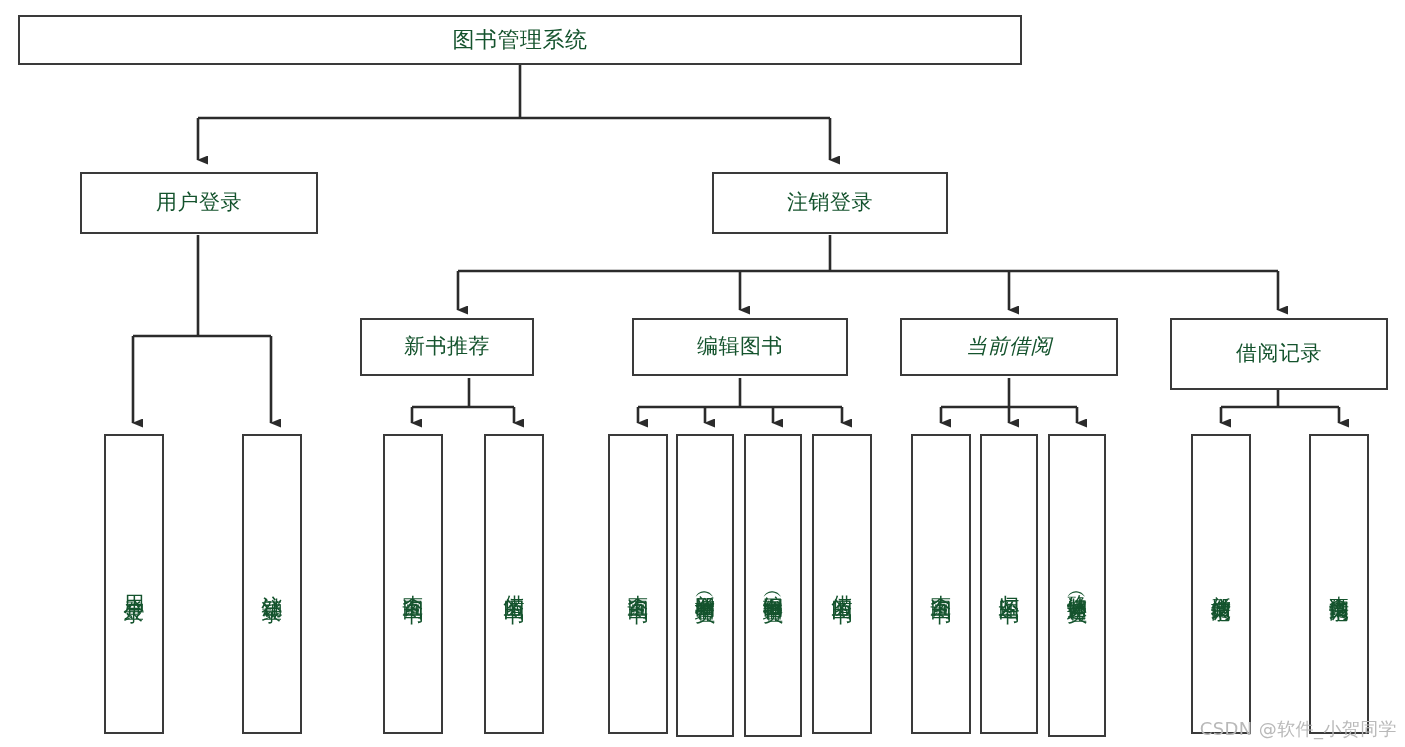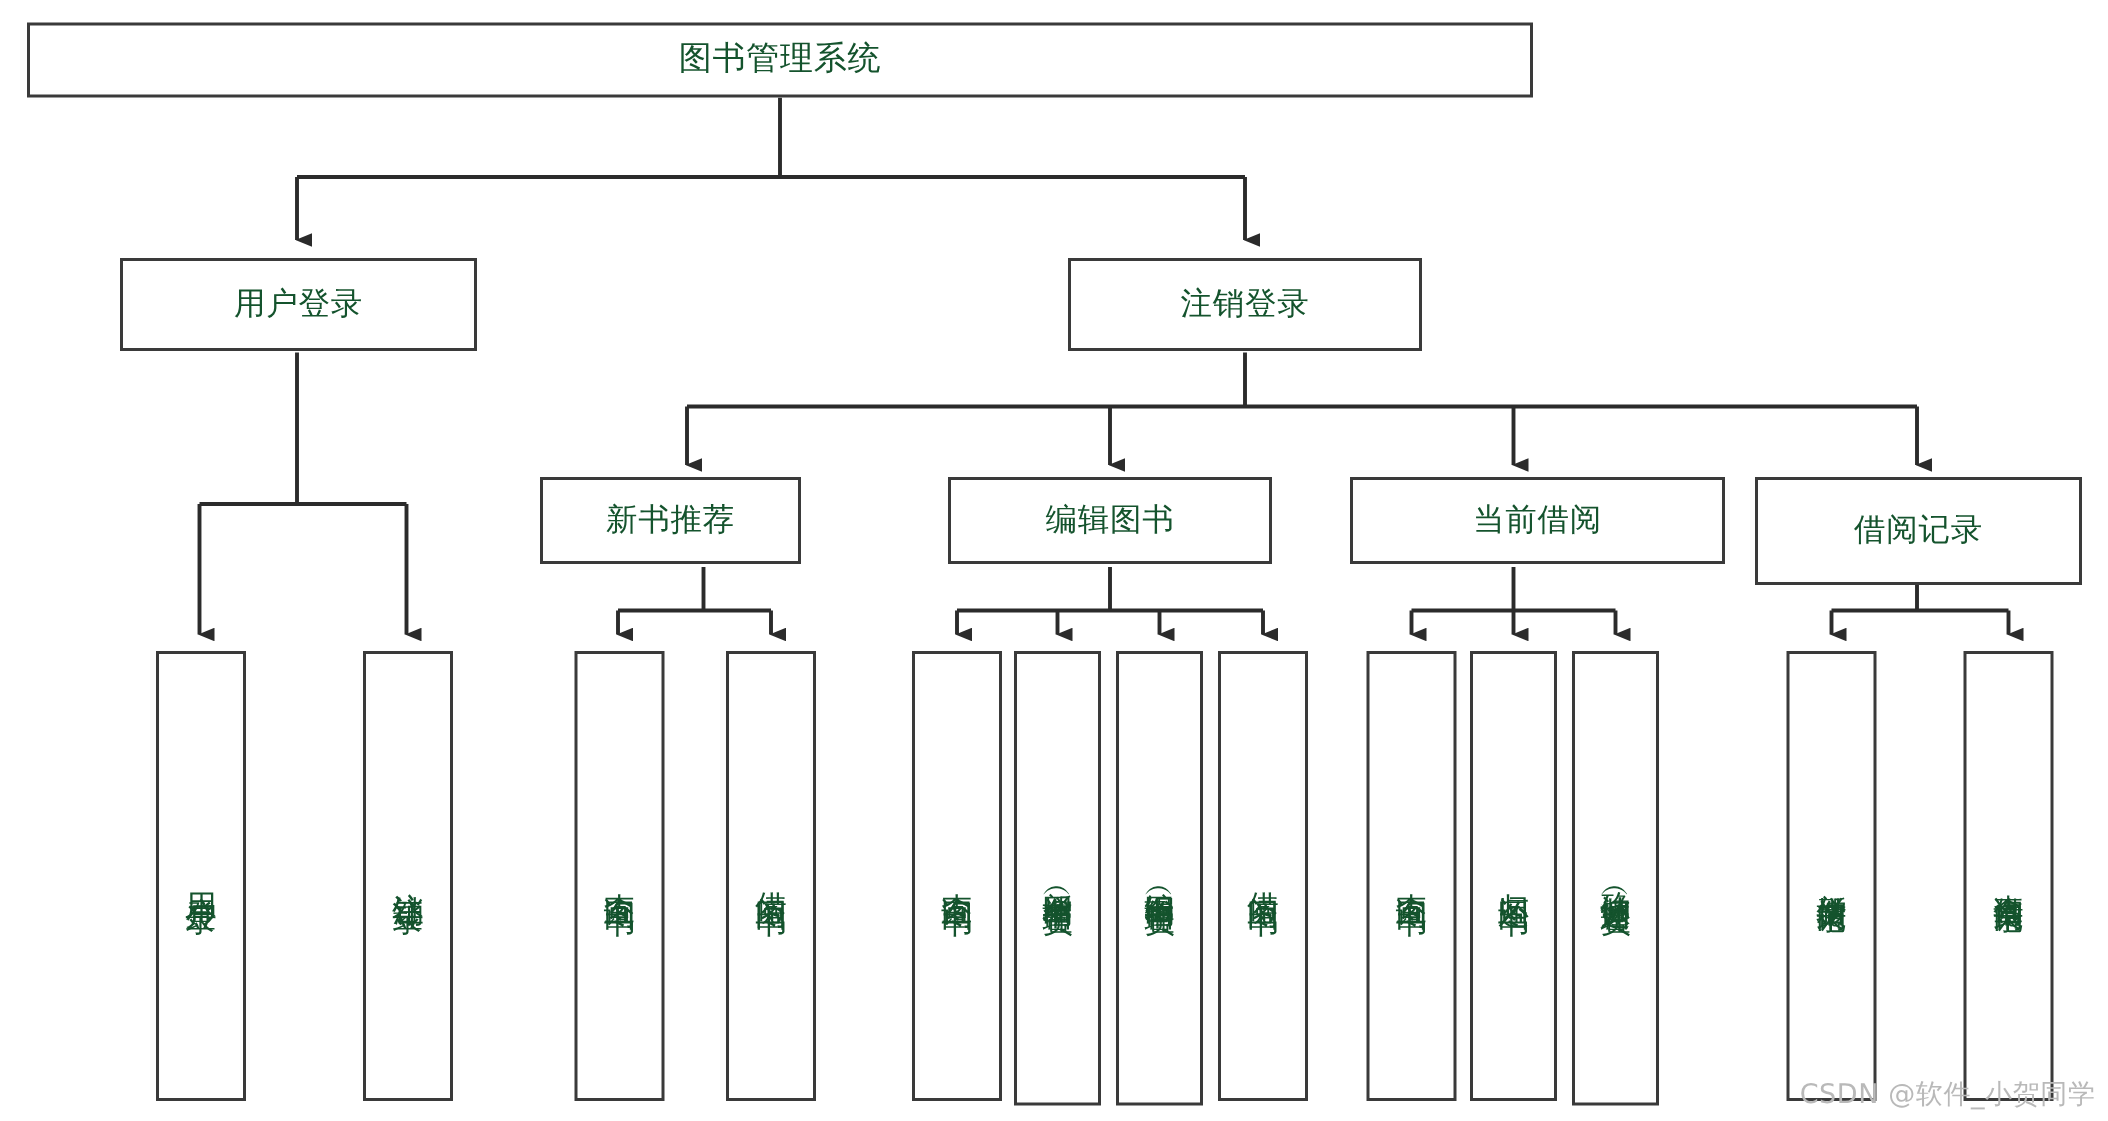--- a/index.html
+++ b/index.html
@@ -139,21 +139,21 @@
   <div class="node level2" style="left:712px; top:172px; width:236px; height:62px;">
     <span class="label">注销登录</span>
   </div>
 
   <div class="node level2" style="left:360px; top:318px; width:174px; height:58px;">
     <span class="label">新书推荐</span>
   </div>
   <div class="node level2" style="left:632px; top:318px; width:216px; height:58px;">
     <span class="label">编辑图书</span>
   </div>
-  <div class="node level2" style="left:900px; top:318px; width:250px; height:58px;">
+  <div class="node level2" style="left:900px; top:318px; width:218px; height:58px;font-style:italic;">
     <span class="label">当前借阅</span>
   </div>
   <div class="node level2" style="left:1170px; top:318px; width:218px; height:72px;">
     <span class="label">借阅记录</span>
   </div>
 
   <div class="node leaf" style="left:104px; top:434px; width:60px; height:300px;">
     <span class="label">用户登录</span>
   </div>
   <div class="node leaf" style="left:242px; top:434px; width:60px; height:300px;">

